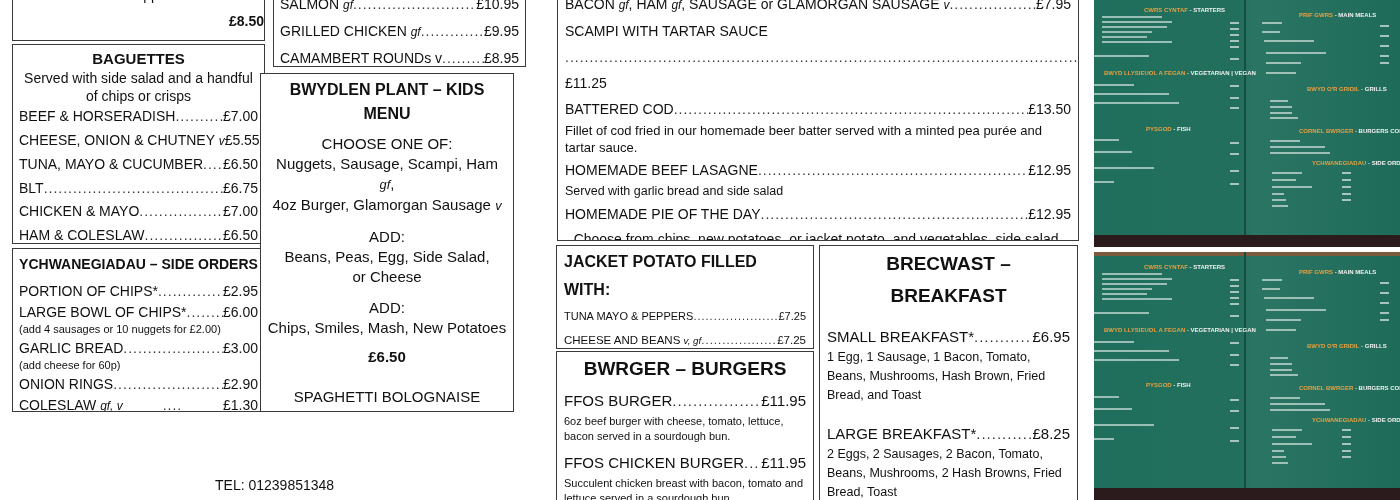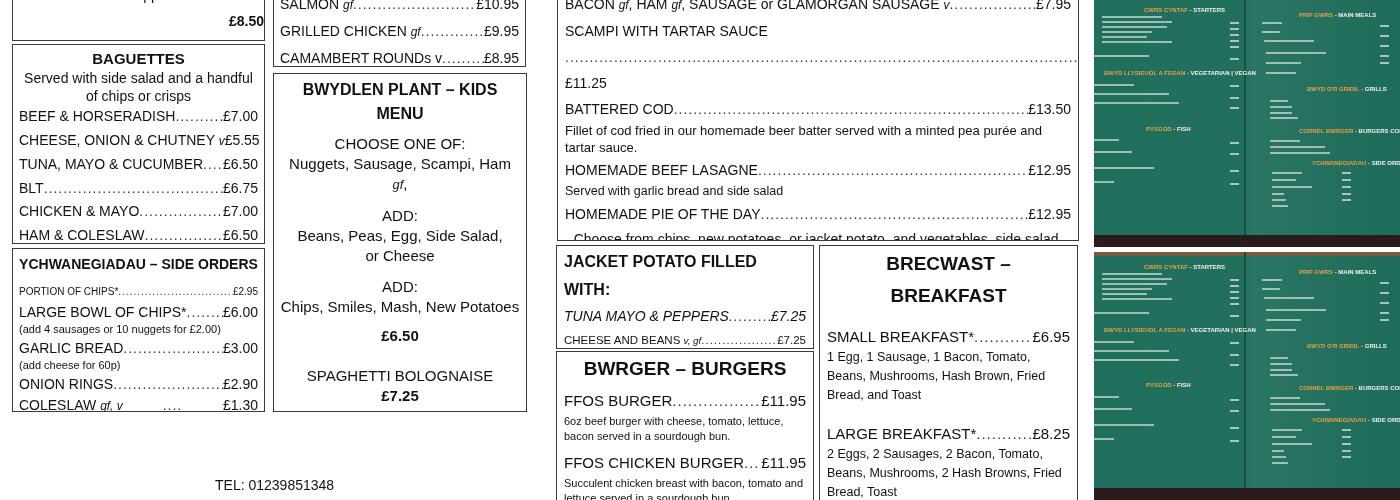--- a/index.html
+++ b/index.html
@@ -67,21 +67,21 @@
         <span class="name"><span>HAM &amp; COLESLAW </span></span>
         <span class="dots"></span>
         <span class="price">£6.50</span>
       </div>
     </div>
 </div>
 
 <div class="box" style="left:12px; top:248px; width:253px; height:164px; padding:4px 6px 0 6px;">
   <div class="title" style="font-size:14px; line-height:22px;">YCHWANEGIADAU – SIDE ORDERS</div>
   <div id="sides-list" style="margin-top:6px;">
-      <div class="row" style="font-size: 10px; line-height: 21px;">
+      <div class="row" style="font-size: 14px; line-height: 21px;">
         <span class="name"><span>PORTION OF CHIPS* </span></span>
         <span class="dots"></span>
         <span class="price">£2.95</span>
       </div>
       <div class="row" style="font-size: 14px; line-height: 21px;">
         <span class="name"><span>LARGE BOWL OF CHIPS*</span></span>
         <span class="dots"></span>
         <span class="price">£6.00</span>
       </div>
       <div class="note" style="line-height: 13px; margin-bottom: 2px;">(add 4 sausages or 10 nuggets for £2.00)</div>
@@ -117,25 +117,26 @@
         <span class="price">£9.95</span>
       </div>
       <div class="row" style="font-size: 14px; line-height: 26px;">
         <span class="name"><span>CAMAMBERT ROUNDs v</span></span>
         <span class="dots"></span>
         <span class="price">£8.95</span>
       </div>
     </div>
 </div>
 
-<div class="box" style="left:273px; top:73px; width:254px; height:339px; padding:4px 6px 0 6px;">
+<div class="box" style="left:260px; top:73px; width:254px; height:339px; padding:4px 6px 0 6px;">
   <div class="title" style="font-size:16px; line-height:24px;">BWYDLEN PLANT – KIDS MENU</div>
   <div class="center" style="font-size:15px; line-height:20px; margin-top:8px;">
     <div>CHOOSE ONE OF:</div>
     <div><span>Nuggets, Sausage, Scampi, Ham </span><span class="tag">gf</span><span>,</span></div>
+    <div><span>4oz Burger, Glamorgan Sausage </span><span class="tag">v</span></div>
   </div>
   <div class="center" style="font-size:15px; line-height:20px; margin-top:11px;">
     <div>ADD:</div>
     <div style="padding:0 14px;">Beans, Peas, Egg, Side Salad, or Cheese</div>
   </div>
   <div class="center" style="font-size:15px; line-height:20px; margin-top:11px;">
     <div>ADD:</div>
     <div>Chips, Smiles, Mash, New Potatoes</div>
   </div>
   <div class="center" style="font-size:15px; font-weight:bold; margin-top:10px;">£6.50</div>
@@ -179,21 +180,21 @@
         <span class="name"><span>SOUP OF THE DAY* </span><span class="tag">ve</span></span>
         <span class="dots"></span>
         <span class="price">£6.75</span>
       </div>
     </div>
 </div>
 
 <div class="box" style="left:556px; top:245px; width:258px; height:104px; padding:2px 7px 0 7px;">
   <div style="font-weight:bold; font-size:16px; line-height:28px;">JACKET POTATO FILLED WITH:</div>
   <div id="jacket-list">
-      <div class="row" style="font-size: 14px; line-height: 24px; font-style: italic;">
+      <div class="row" style="font-size: 11px; line-height: 24px;">
         <span class="name"><span>TUNA MAYO &amp; PEPPERS </span></span>
         <span class="dots"></span>
         <span class="price">£7.25</span>
       </div>
       <div class="row" style="font-size: 11.5px; line-height: 24px;">
         <span class="name"><span>CHEESE AND BEANS </span><span class="tag">v, gf</span></span>
         <span class="dots"></span>
         <span class="price">£7.25</span>
       </div>
     </div>

